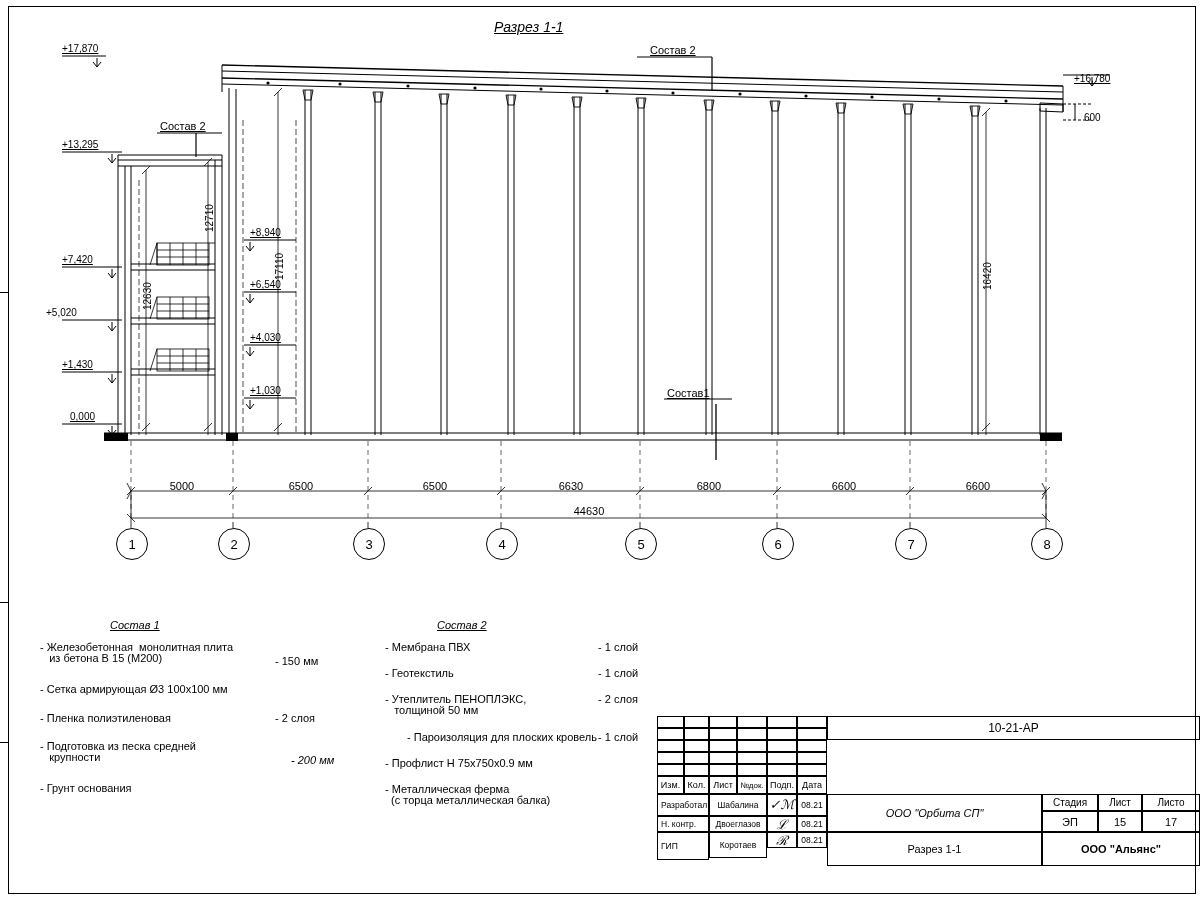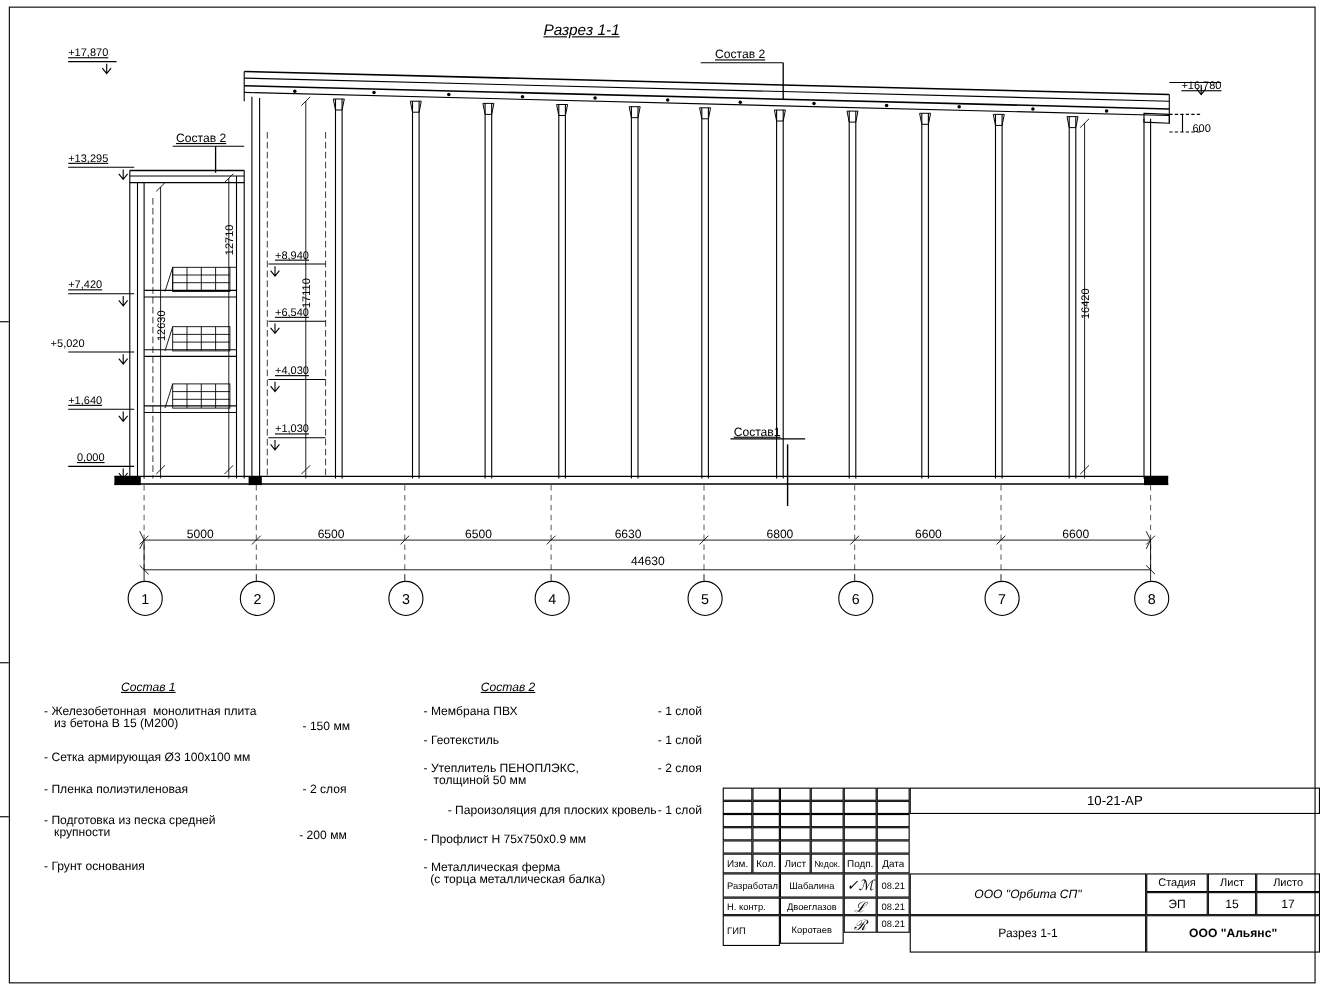--- a/index.html
+++ b/index.html
@@ -259,21 +259,21 @@
   <div class="txt ital und" style="left:494px;top:22px;font-size:14px;">Разрез 1-1</div>
 
   <div class="txt und" style="left:650px;top:45px;">Состав 2</div>
   <div class="txt und" style="left:160px;top:121px;">Состав 2</div>
   <div class="txt und" style="left:667px;top:388px;">Состав1</div>
 
   <div class="txt sm" style="left:62px;top:44px;text-decoration:underline;">+17,870</div>
   <div class="txt sm" style="left:62px;top:140px;text-decoration:underline;">+13,295</div>
   <div class="txt sm" style="left:62px;top:255px;text-decoration:underline;">+7,420</div>
   <div class="txt sm" style="left:46px;top:308px;">+5,020</div>
-  <div class="txt sm" style="left:62px;top:360px;text-decoration:underline;">+1,640</div>
+  <div class="txt sm" style="left:62px;top:360px;text-decoration:underline;">+1,430</div>
   <div class="txt sm" style="left:70px;top:412px;text-decoration:underline;">0,000</div>
 
   <div class="txt sm" style="left:250px;top:228px;text-decoration:underline;">+8,940</div>
   <div class="txt sm" style="left:250px;top:280px;text-decoration:underline;">+6,540</div>
   <div class="txt sm" style="left:250px;top:333px;text-decoration:underline;">+4,030</div>
   <div class="txt sm" style="left:250px;top:386px;text-decoration:underline;">+1,030</div>
 
   <div class="txt sm" style="left:1074px;top:63px;text-decoration:underline;margin-top:11px;">+16,780</div>
   <div class="txt sm" style="left:1084px;top:113px;">600</div>
 
@@ -329,21 +329,21 @@
         <div class="txt" style="left:0;top:0;white-space:pre;">- Сетка армирующая Ø3 100х100 мм</div>
         <div class="txt" style="left:235px;top:0;"></div>
       </div>
       <div class="abs" style="left:0;top:71px;width:300px;">
         <div class="txt" style="left:0;top:0;white-space:pre;">- Пленка полиэтиленовая</div>
         <div class="txt" style="left:235px;top:0;">- 2 слоя</div>
       </div>
       <div class="abs" style="left:0;top:99px;width:300px;">
         <div class="txt" style="left:0;top:0;white-space:pre;">- Подготовка из песка средней
    крупности</div>
-        <div class="txt" style="left:232px;top:14px;">- 200 мм</div>
+        <div class="txt" style="left:251px;top:14px;font-style:italic;">- 200 мм</div>
       </div>
       <div class="abs" style="left:0;top:141px;width:300px;">
         <div class="txt" style="left:0;top:0;white-space:pre;">- Грунт основания</div>
         <div class="txt" style="left:235px;top:0;"></div>
       </div>
     </div>
   </div>
 
   <div class="abs" style="left:385px;top:620px;width:290px;">
     <div class="txt ital und" style="left:52px;top:0;font-size:11px;">Состав 2</div>

